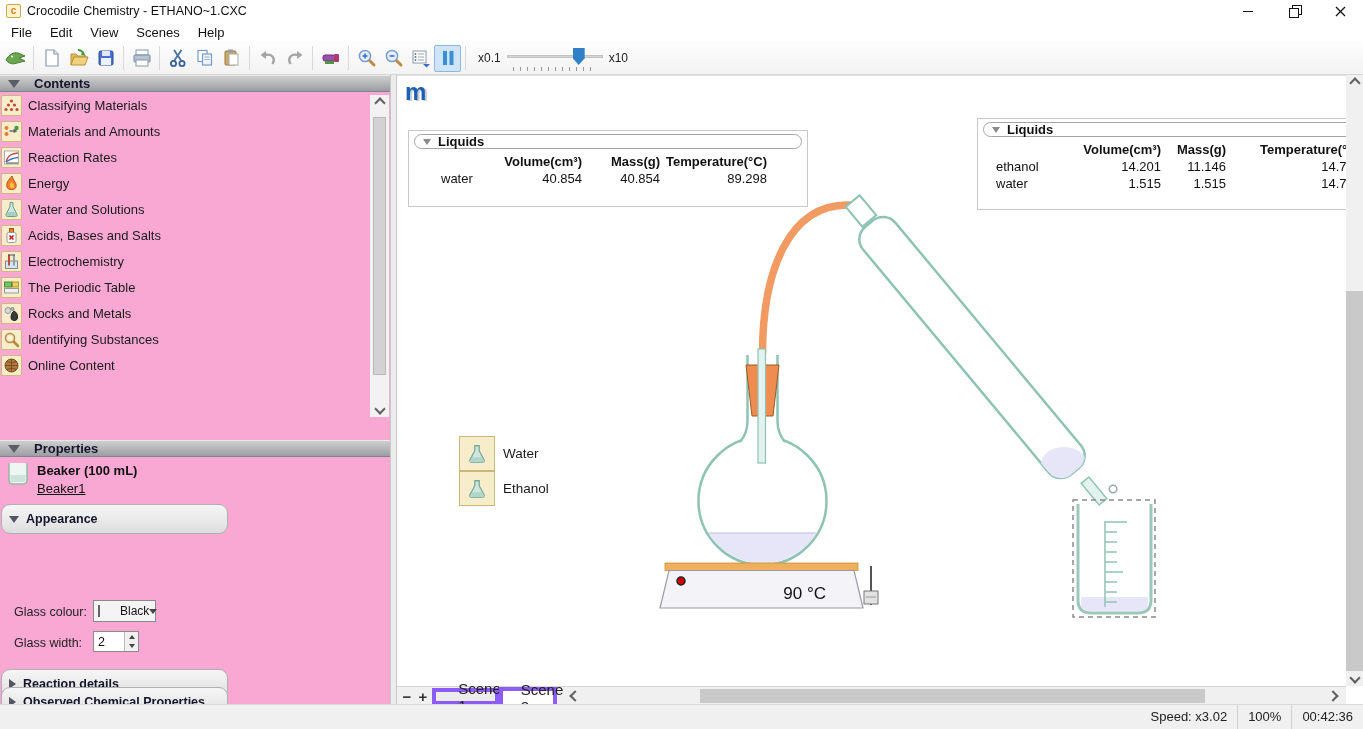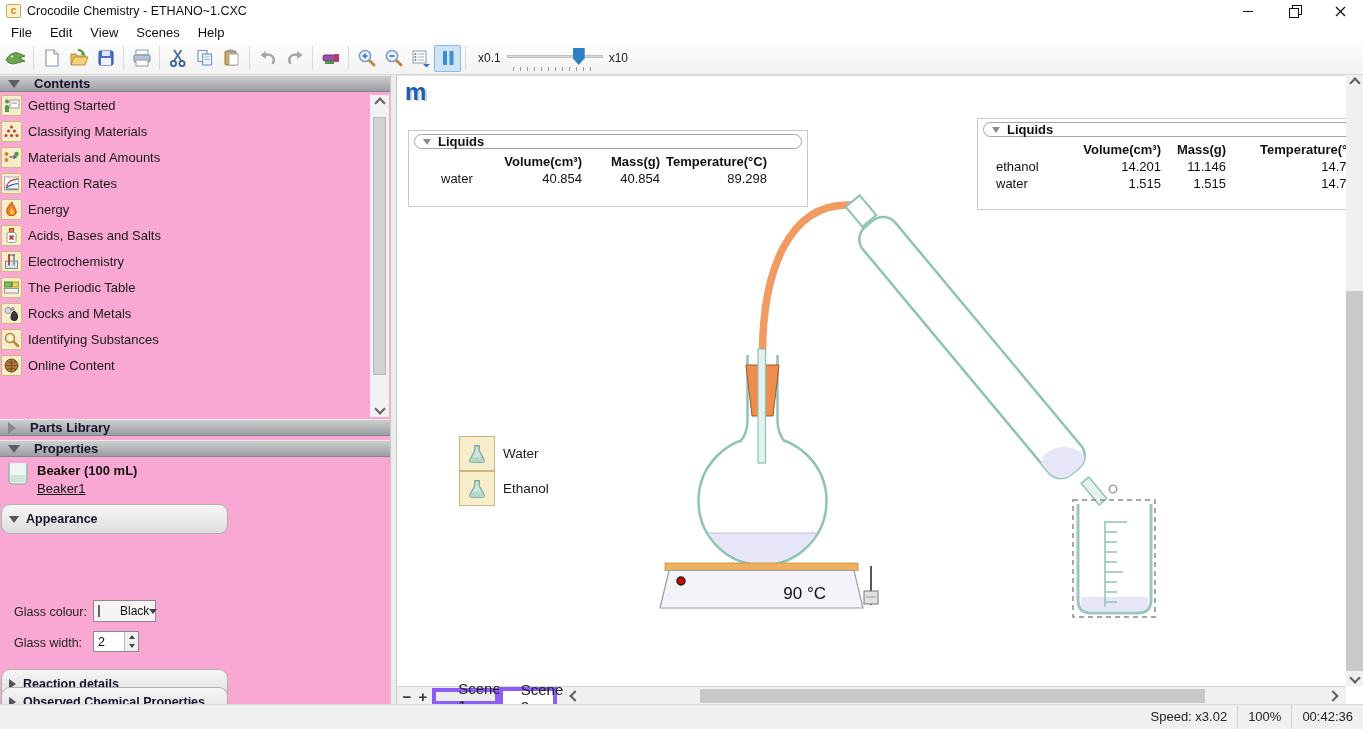--- a/index.html
+++ b/index.html
@@ -287,31 +287,20 @@
 
   <div class="sec-header" style="top:0;">
     <span class="tri tri-down"></span>
     <span class="sec-title">Contents</span>
   </div>
 
   <div class="contents-list">
     <div class="c-item">
       <span class="c-icon">
         <svg width="17" height="17" viewBox="0 0 17 17">
-            <rect x="7" y="3" width="9" height="8" fill="#fff" stroke="#999"></rect>
-            <line x1="9" y1="6" x2="14" y2="6" stroke="#c06a6a"></line>
-            <circle cx="4" cy="4.5" r="2" fill="#4a9a4f"></circle>
-            <path d="M2,15 v-6 q2,-2 4,0 v6 z" fill="#4a9a4f"></path>
-          </svg>
-      </span>
-      <span class="c-label">Getting Started</span>
-    </div>
-    <div class="c-item">
-      <span class="c-icon">
-        <svg width="17" height="17" viewBox="0 0 17 17">
             <g fill="#c04a3a">
               <circle cx="8.5" cy="4" r="1.6"></circle>
               <circle cx="5.5" cy="8" r="1.6"></circle>
               <circle cx="11.5" cy="8" r="1.6"></circle>
               <circle cx="3" cy="12.5" r="1.6"></circle>
               <circle cx="8.5" cy="12.5" r="1.6"></circle>
               <circle cx="14" cy="12.5" r="1.6"></circle>
             </g>
           </svg>
       </span>
@@ -345,20 +334,29 @@
         <svg width="17" height="17" viewBox="0 0 17 17">
             <path d="M9,1 C5,5.5 3,8 4,12 C5,15.5 12,15.5 13,12 C14,8.5 10.5,6 9,1 z" fill="#f08030" stroke="#c05010"></path>
             <path d="M8.5,7 C7,9 6.5,10.5 7.5,12.5 C8.5,14 11,13.5 11.2,11.8 C11.5,10 9.5,9 8.5,7 z" fill="#f8c840"></path>
           </svg>
       </span>
       <span class="c-label">Energy</span>
     </div>
     <div class="c-item">
       <span class="c-icon">
         <svg width="17" height="17" viewBox="0 0 17 17">
+            <path d="M7,1.5 h3 v4 l4,8 q0.5,2 -1.5,2 h-8 q-2,0 -1.5,-2 l4,-8 z" fill="#cfe6de" stroke="#6a9a8a"></path>
+            <path d="M5,11 h7 l1.5,3 q0.3,1 -1,1 h-8 q-1.3,0 -1,-1 z" fill="#a8cfc2"></path>
+          </svg>
+      </span>
+      <span class="c-label">Water and Solutions</span>
+    </div>
+    <div class="c-item">
+      <span class="c-icon">
+        <svg width="17" height="17" viewBox="0 0 17 17">
             <rect x="6.5" y="1.5" width="4" height="4" fill="#e08030" stroke="#a05010"></rect>
             <rect x="4" y="5.5" width="9" height="10" rx="1.5" fill="#fff" stroke="#999"></rect>
             <line x1="6.5" y1="8.5" x2="10.5" y2="12.5" stroke="#c02020" stroke-width="1.6"></line>
             <line x1="10.5" y1="8.5" x2="6.5" y2="12.5" stroke="#c02020" stroke-width="1.6"></line>
           </svg>
       </span>
       <span class="c-label">Acids, Bases and Salts</span>
     </div>
     <div class="c-item">
       <span class="c-icon">
@@ -415,24 +413,20 @@
   <div class="sb-scroll">
     <div class="sb-arrow" style="top:0;">
         <div class="chev up"></div>
       </div>
     <div class="sb-thumb"></div>
     <div class="sb-arrow" style="bottom:0;">
         <div class="chev down"></div>
       </div>
   </div>
 
-  <div class="sec-header" style="top:344px;">
-    <span class="tri tri-right"></span>
-    <span class="sec-title">Parts Library</span>
-  </div>
 
   <div class="sec-header" style="top:365px;">
     <span class="tri tri-down"></span>
     <span class="sec-title">Properties</span>
   </div>
 
   <svg class="abs" style="left:6px; top:386px;" width="24" height="26" viewBox="0 0 24 26">
     <path d="M3,2 v17 q0,4 4,4 h10 q4,0 4,-4 v-17" fill="#eef6f2" stroke="#9ab8ac" stroke-width="1.6"></path>
     <rect x="4.5" y="14" width="15" height="7" fill="#cfe3da"></rect>
   </svg>

